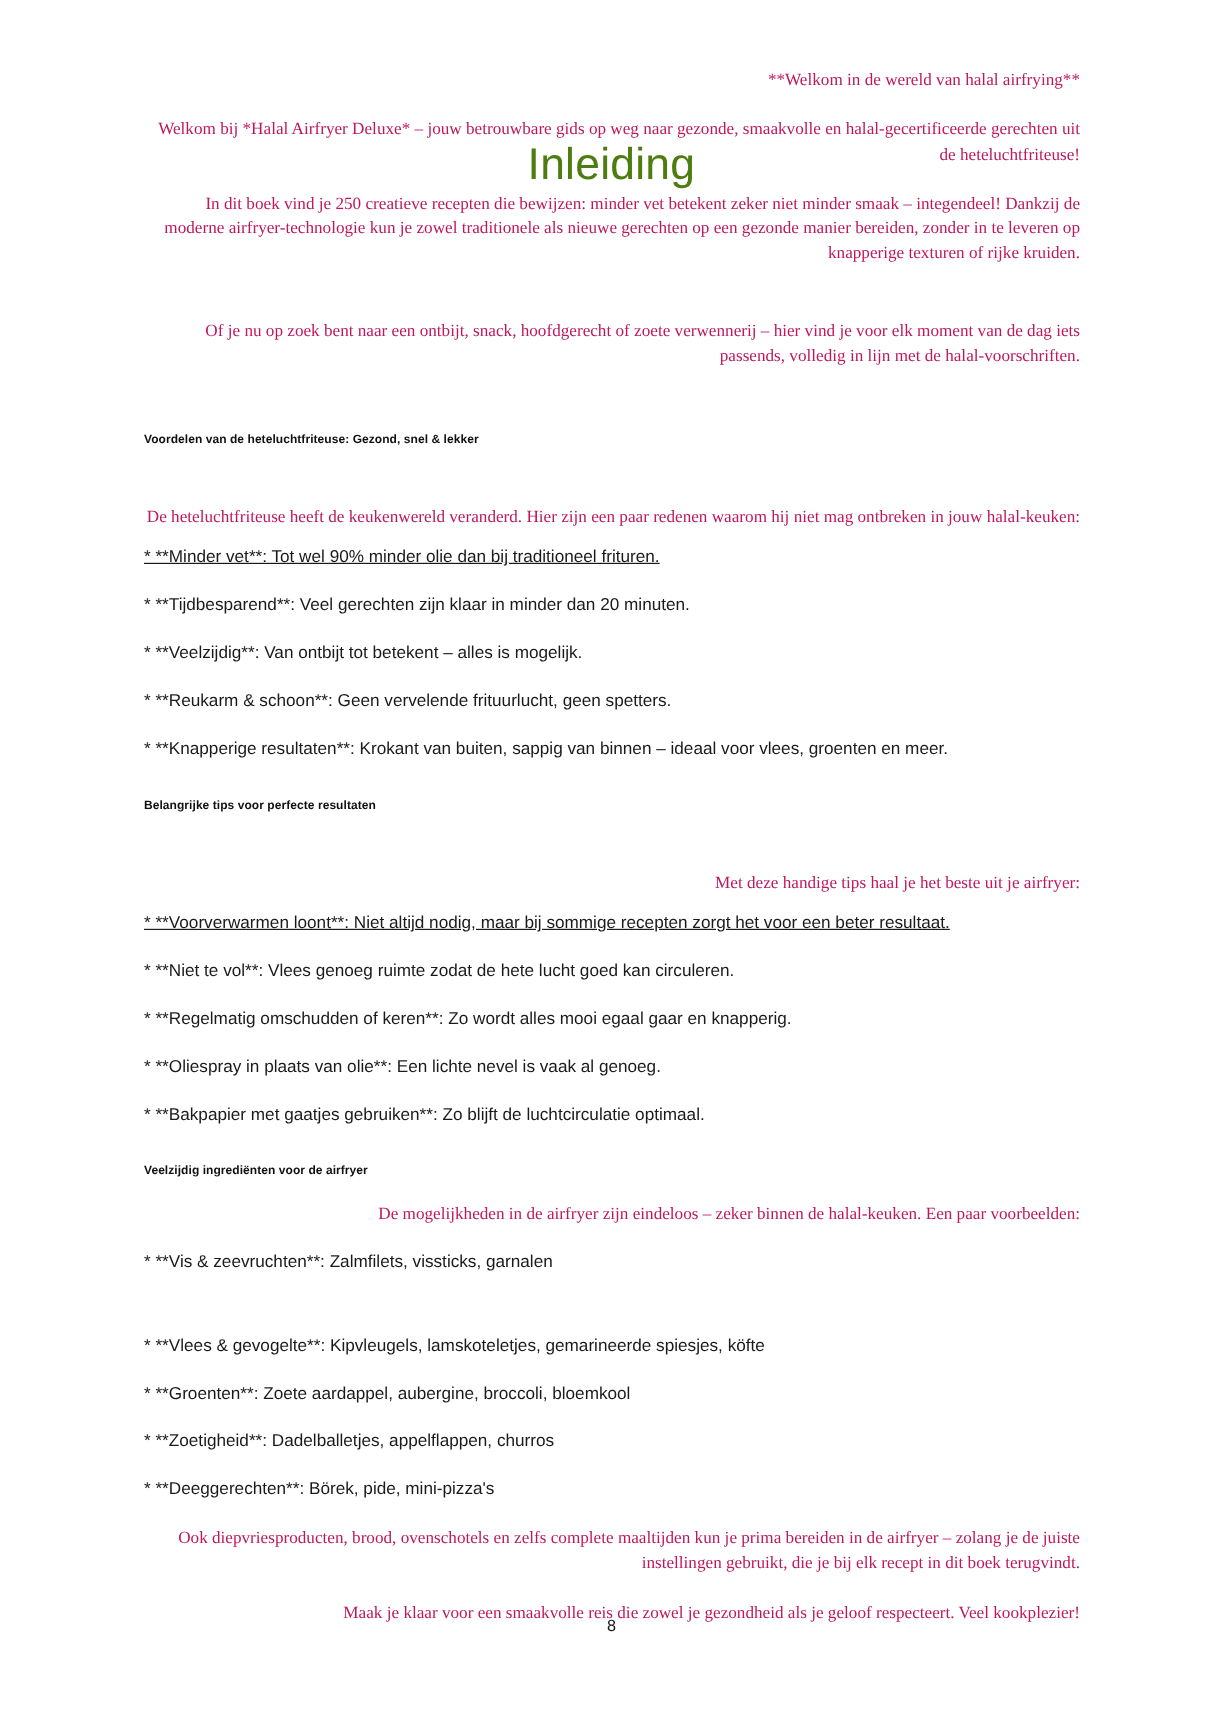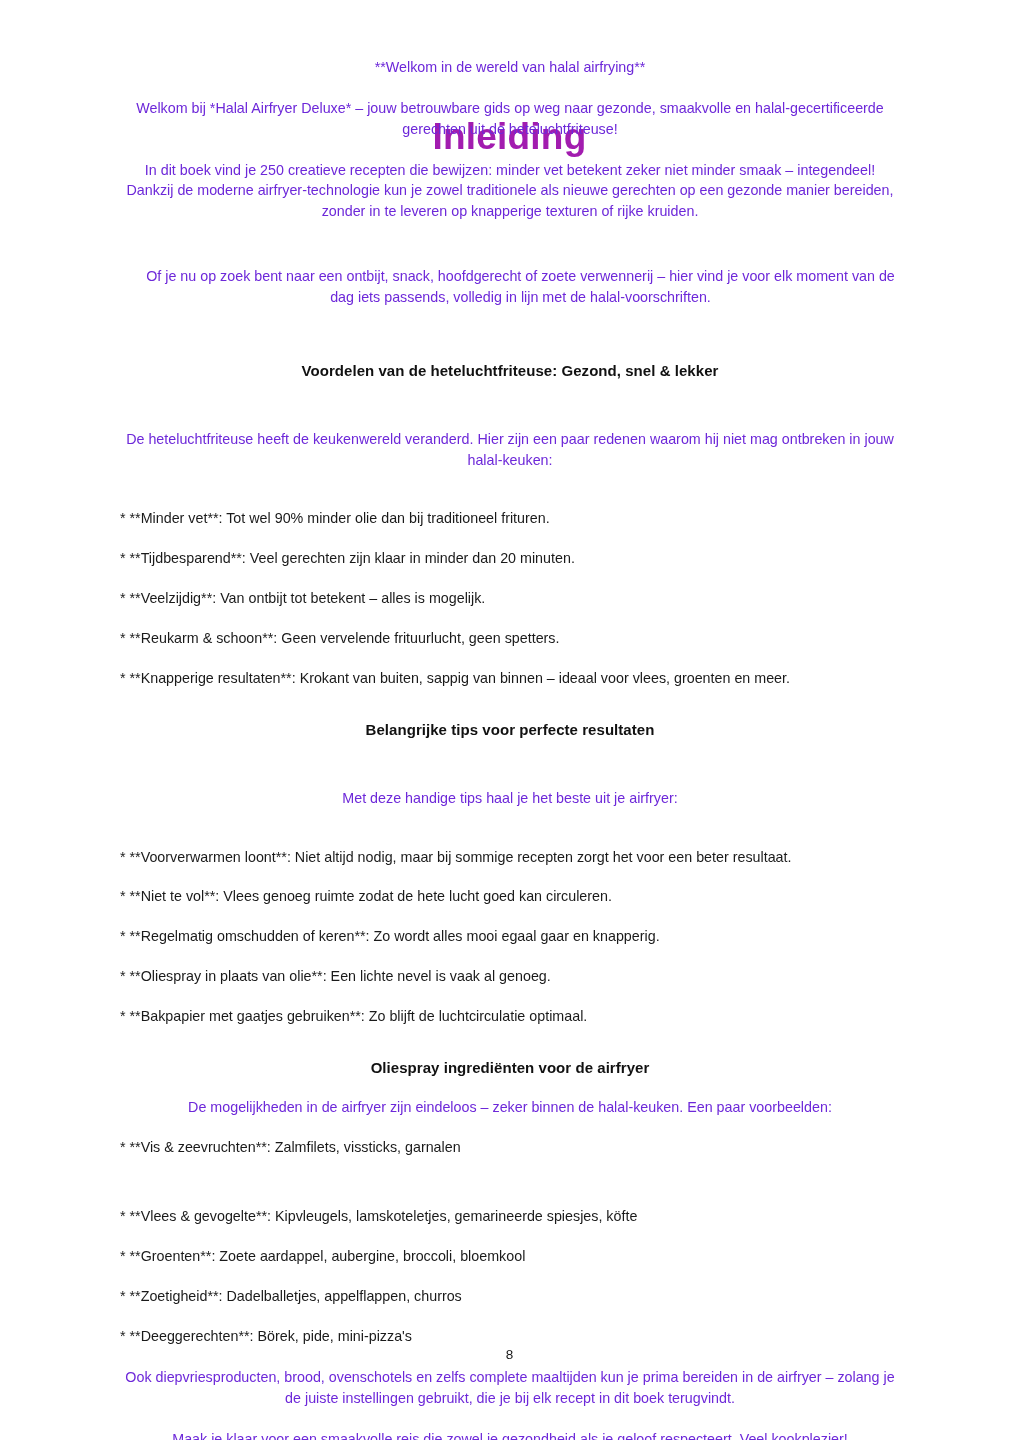--- a/index.html
+++ b/index.html
@@ -22,53 +22,53 @@
     box-sizing: border-box;
   }
   .content {
     position: absolute;
     left: 120px;
     top: 0;
     width: 780px;
   }
   .doc-title {
     font-size: 37px;
-    font-weight: 700;
+    font-weight: 400;
     text-align: center;
     letter-spacing: 0.2px;
     margin: 0;
     padding-top: 116px;
     line-height: 1.12;
-    color: #a21caf;
+    color: #4d7c0f;
   }
   .block {
     font-size: 14.3px;
     line-height: 1.46;
     margin: 0;
-    color: #6d28d9;
-    text-align: center;
+    color: #be185d;
+    text-align: right;
+    font-family: Liberation Serif, serif;
   }
   .para {
     margin-top: 20px;
   }
   .lead-gap {
     margin-top: 57px;
   }
   .para-gap-lg {
     margin-top: 44px;
     margin-left: 21px;
   }
   .heading {
-    font-size: 15px;
+    font-size: 10px;
     font-weight: bold;
     line-height: 1.46;
     margin: 0;
     color: #111111;
     letter-spacing: 0.05px;
-    text-align: center;
   }
   .heading-gap {
     margin-top: 52px;
   }
   .heading-gap-tight {
     margin-top: 30px;
   }
   .after-heading-gap {
     margin-top: 47px;
   }
@@ -76,21 +76,22 @@
     margin-top: 18px;
   }
   .bullet {
     font-size: 14.3px;
     line-height: 1.46;
     margin: 0;
     margin-top: 19px;
     color: #1a1a1a;
   }
   .bullet-first {
-    margin-top: 38px;
+    margin-top: 12px;
+    text-decoration: underline;
   }
   .bullet-group-gap {
     margin-top: 49px;
   }
   .page-number {
     position: absolute;
     left: 0;
     right: 0;
     top: 1348px;
     text-align: center;
@@ -129,21 +130,21 @@
     <p class="heading heading-gap-tight">Belangrijke tips voor perfecte resultaten</p>
 
     <p class="block after-heading-gap">Met deze handige tips haal je het beste uit je airfryer:</p>
 
     <p class="bullet bullet-first">* **Voorverwarmen loont**: Niet altijd nodig, maar bij sommige recepten zorgt het voor een beter resultaat.</p>
     <p class="bullet">* **Niet te vol**: Vlees genoeg ruimte zodat de hete lucht goed kan circuleren.</p>
     <p class="bullet">* **Regelmatig omschudden of keren**: Zo wordt alles mooi egaal gaar en knapperig.</p>
     <p class="bullet">* **Oliespray in plaats van olie**: Een lichte nevel is vaak al genoeg.</p>
     <p class="bullet">* **Bakpapier met gaatjes gebruiken**: Zo blijft de luchtcirculatie optimaal.</p>
 
-    <p class="heading heading-gap-tight">Oliespray ingrediënten voor de airfryer</p>
+    <p class="heading heading-gap-tight">Veelzijdig ingrediënten voor de airfryer</p>
 
     <p class="block after-heading-gap-tight">De mogelijkheden in de airfryer zijn eindeloos – zeker binnen de halal-keuken. Een paar voorbeelden:</p>
 
     <p class="bullet">* **Vis &amp; zeevruchten**: Zalmfilets, vissticks, garnalen</p>
     <p class="bullet bullet-group-gap">* **Vlees &amp; gevogelte**: Kipvleugels, lamskoteletjes, gemarineerde spiesjes, köfte</p>
     <p class="bullet">* **Groenten**: Zoete aardappel, aubergine, broccoli, bloemkool</p>
     <p class="bullet">* **Zoetigheid**: Dadelballetjes, appelflappen, churros</p>
     <p class="bullet">* **Deeggerechten**: Börek, pide, mini-pizza's</p>
 
     <p class="block para">Ook diepvriesproducten, brood, ovenschotels en zelfs complete maaltijden kun je prima bereiden in de airfryer – zolang je de juiste instellingen gebruikt, die je bij elk recept in dit boek terugvindt.</p>

